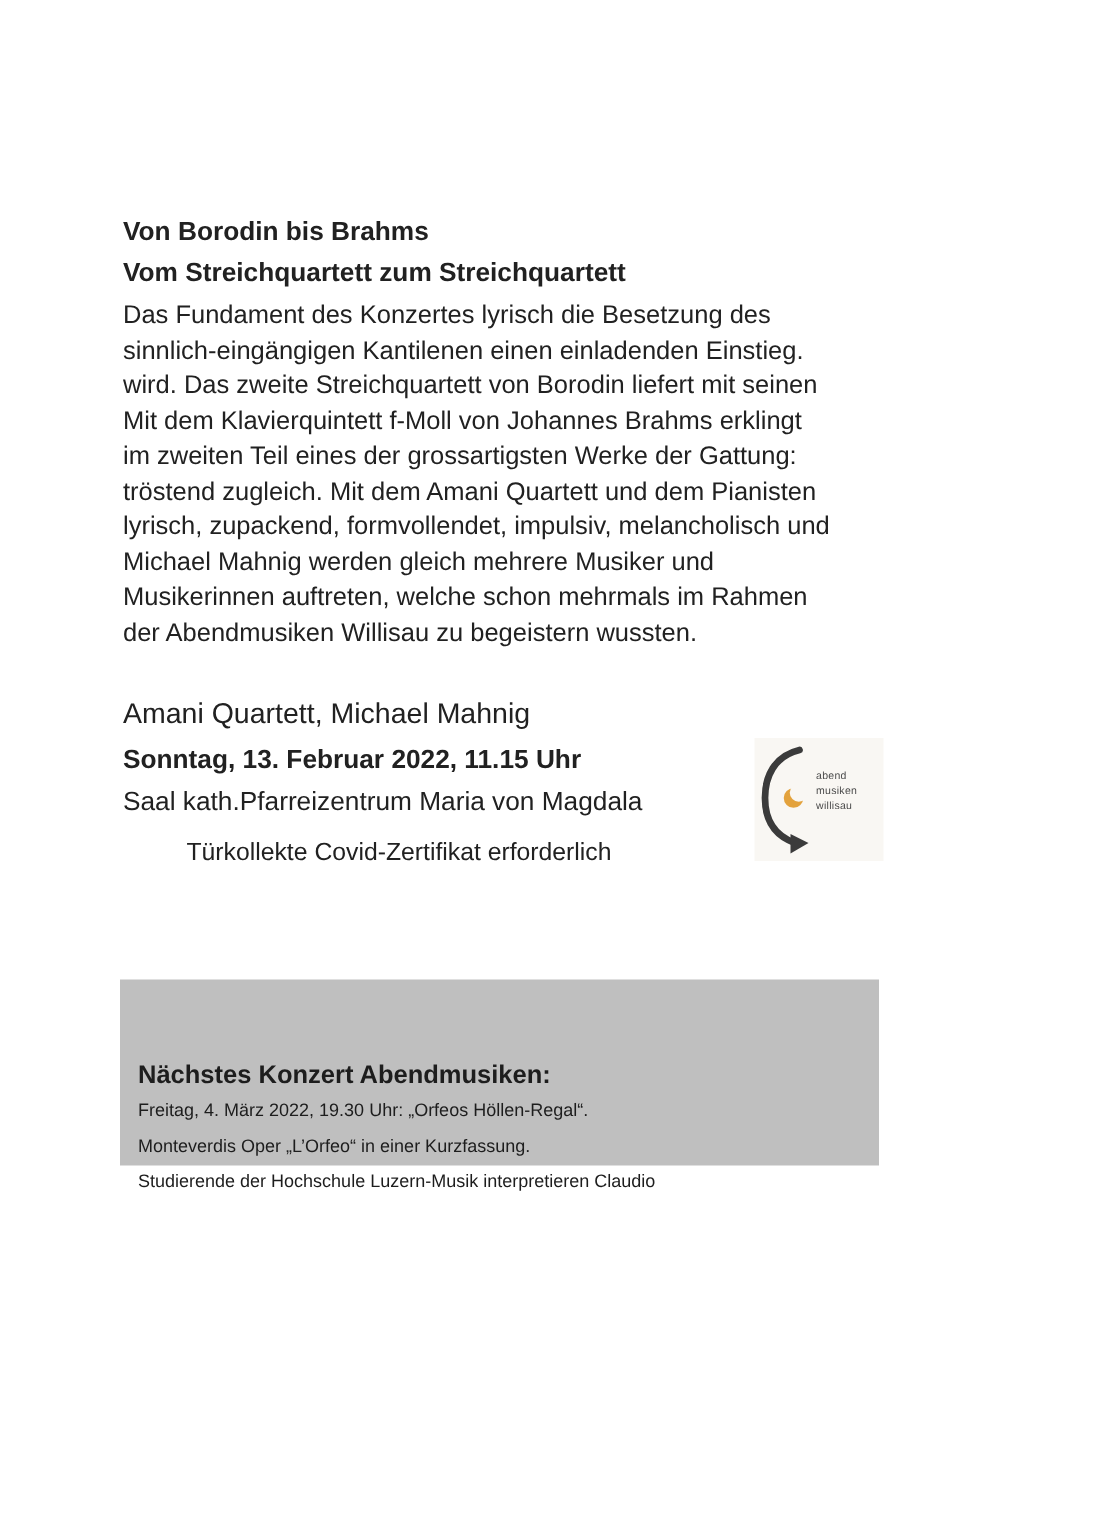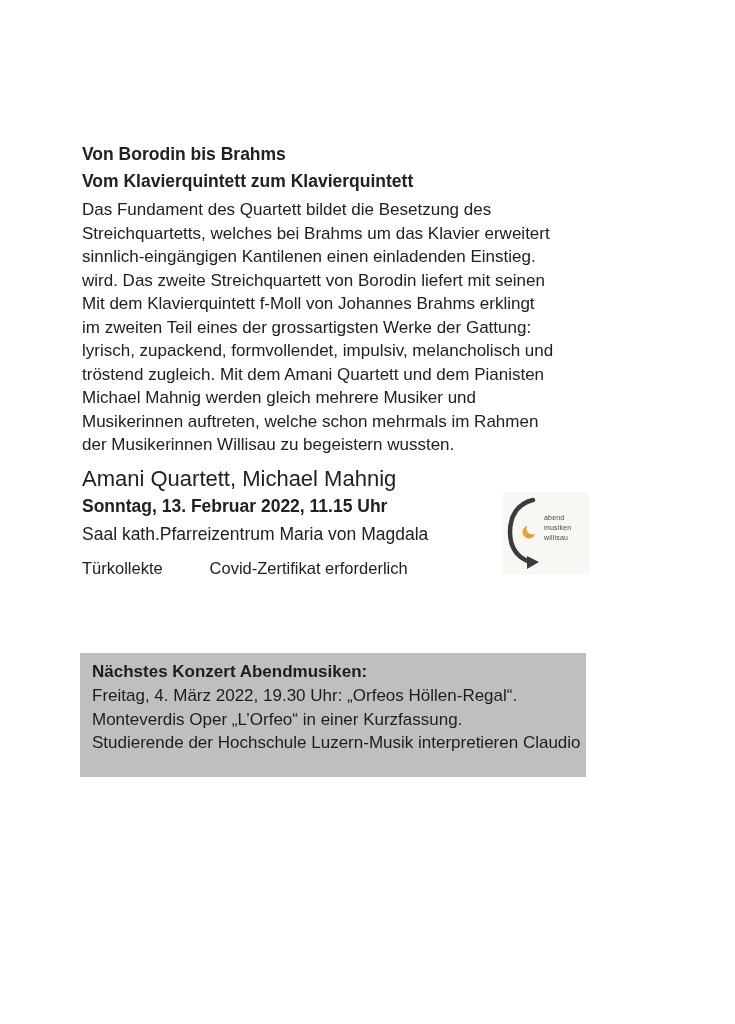--- a/index.html
+++ b/index.html
@@ -26,21 +26,21 @@
     left: 82px;
     top: 198px;
     font-size: 17px;
     line-height: 23.5px;
     white-space: nowrap;
   }
   .performers {
     position: absolute;
     left: 82px;
     top: 466px;
-    font-size: 22px;
+    font-size: 19px;
     white-space: nowrap;
   }
   .datetime {
     position: absolute;
     left: 82px;
     top: 496px;
     font-size: 17.5px;
     font-weight: bold;
     white-space: nowrap;
   }
@@ -54,20 +54,21 @@
   .admission-row {
     position: absolute;
     left: 82px;
     top: 559px;
     font-size: 16.5px;
     white-space: nowrap;
   }
   .admission-row .admission-label {
     display: inline-block;
     min-width: 123px;
+    text-align: right;
   }
   .logo {
     position: absolute;
     left: 503px;
     top: 492px;
     width: 86px;
     height: 82px;
     background: #f9f7f3;
   }
   .logo svg { position: absolute; left: 0; top: 0; }
@@ -89,50 +90,50 @@
     box-sizing: border-box;
     padding: 6px 12px 8px 12px;
     background: #bfbfbf;
     color: #1d1d1d;
   }
   .next-heading {
     font-size: 17px;
     font-weight: bold;
     line-height: 25px;
     white-space: nowrap;
+    margin-top: 45px;
   }
   .next-body {
-    font-size: 17px;
+    font-size: 12px;
     line-height: 23.5px;
     white-space: nowrap;
   }
   .text-line { white-space: nowrap; }
 </style>
 </head>
 <body>
 
 <div class="page">
 
   <div class="title-block">
     <div class="text-line">Von Borodin bis Brahms</div>
-    <div class="text-line">Vom Klavierquintett zum Klavierquintett</div>
+    <div class="text-line">Vom Streichquartett zum Streichquartett</div>
   </div>
 
   <div class="description">
-      <div class="text-line">Das Fundament des Quartett bildet die Besetzung des</div>
-      <div class="text-line">Streichquartetts, welches bei Brahms um das Klavier erweitert</div>
+      <div class="text-line">Das Fundament des Konzertes lyrisch die Besetzung des</div>
       <div class="text-line">sinnlich-eingängigen Kantilenen einen einladenden Einstieg.</div>
       <div class="text-line">wird. Das zweite Streichquartett von Borodin liefert mit seinen</div>
       <div class="text-line">Mit dem Klavierquintett f-Moll von Johannes Brahms erklingt</div>
       <div class="text-line">im zweiten Teil eines der grossartigsten Werke der Gattung:</div>
+      <div class="text-line">tröstend zugleich. Mit dem Amani Quartett und dem Pianisten</div>
       <div class="text-line">lyrisch, zupackend, formvollendet, impulsiv, melancholisch und</div>
-      <div class="text-line">tröstend zugleich. Mit dem Amani Quartett und dem Pianisten</div>
       <div class="text-line">Michael Mahnig werden gleich mehrere Musiker und</div>
       <div class="text-line">Musikerinnen auftreten, welche schon mehrmals im Rahmen</div>
-      <div class="text-line">der Musikerinnen Willisau zu begeistern wussten.</div>
+      <div class="text-line">der Abendmusiken Willisau zu begeistern wussten.</div>
     </div>
 
   <div class="performers">Amani Quartett, Michael Mahnig</div>
 
   <div class="datetime">Sonntag, 13. Februar 2022, 11.15 Uhr</div>
 
   <div class="venue">Saal kath.Pfarreizentrum Maria von Magdala</div>
 
   <div class="admission-row">
     <span class="admission-label">Türkollekte</span>

